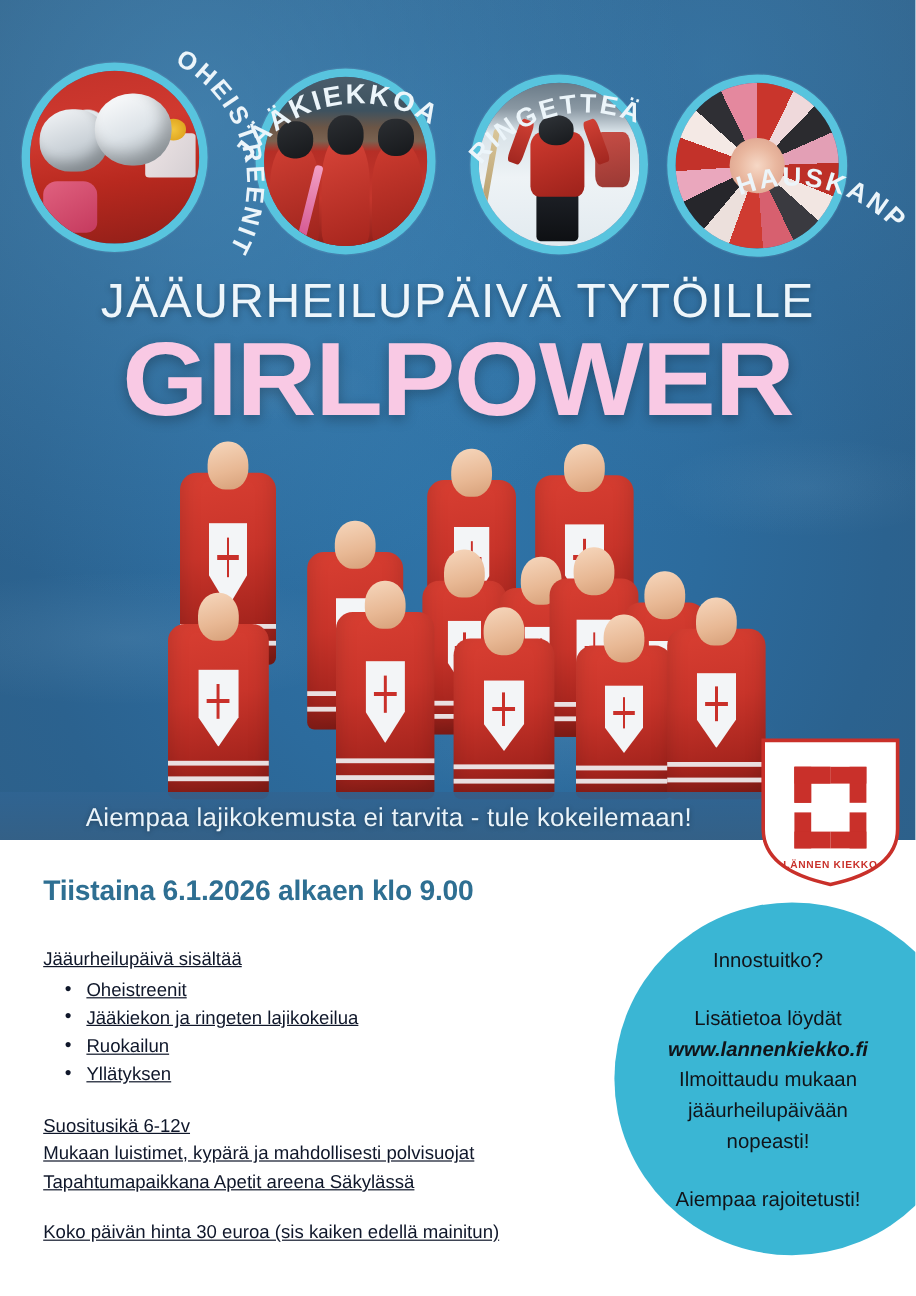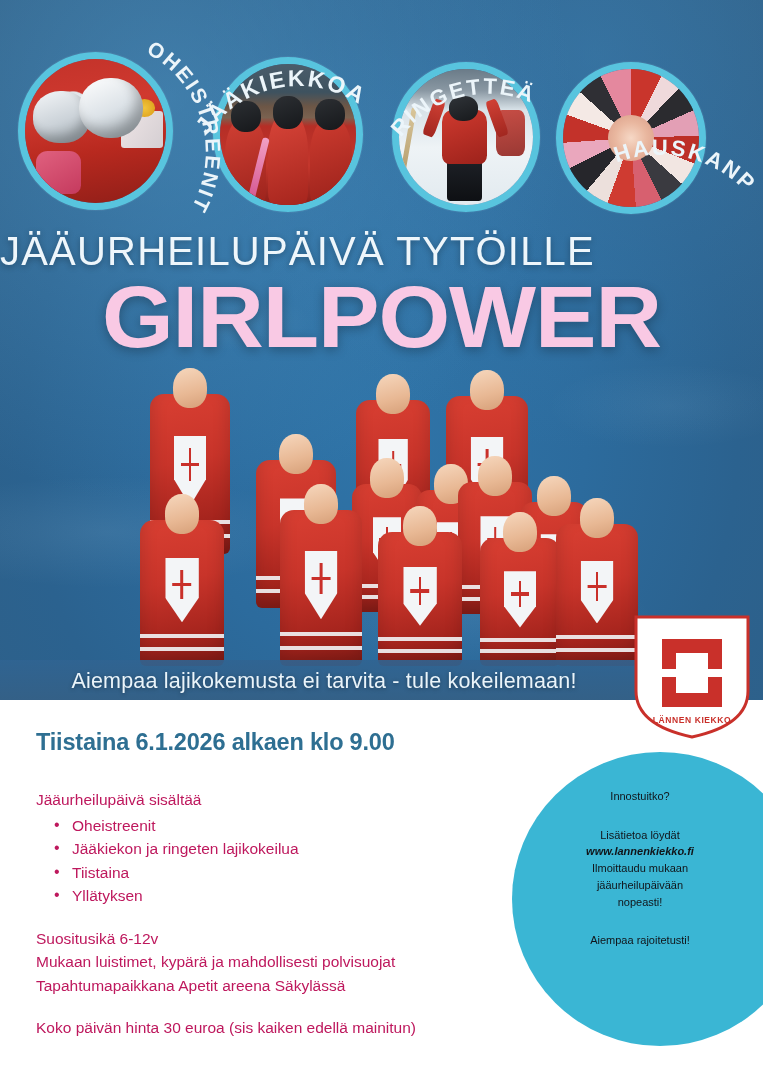--- a/index.html
+++ b/index.html
@@ -162,21 +162,21 @@
   .curve-svg text {
     fill:#ecf5fa;
     font-family:"Liberation Sans", sans-serif;
     font-weight:700;
     letter-spacing:2.2px;
   }
 
   
   .title-sub {
     position:absolute; left:0; top:231px; width:763px;
-    text-align:left;
+    text-align:center;
     color:#eef6fb;
     font-size:40px;
     font-weight:400;
     letter-spacing:1.2px;
     line-height:1;
     text-shadow:0 2px 6px rgba(0,0,0,0.30);
   }
   .title-main {
     position:absolute; left:0; top:274px; width:763px;
     text-align:center;
@@ -263,23 +263,24 @@
   .date-line {
     position:absolute; left:36px; top:29px;
     color:#2e6f92;
     font-size:23.5px;
     font-weight:700;
     letter-spacing:-.2px;
     white-space:nowrap;
   }
   .body-block {
     position:absolute; left:36px; top:88px; width:470px;
-    color:#be185d;
+    color:#0f172a;
     font-size:15.5px;
     line-height:1.52;
+    text-decoration:underline;
   }
   .body-block .lead { margin-bottom:2px; }
   .body-block ul { list-style:none; margin:0 0 0 14px; padding:0; }
   .body-block ul li { position:relative; padding-left:22px; }
   .body-block ul li::before {
     content:"•"; position:absolute; left:4px; top:-1px; font-size:16px;
   }
   .body-block .gap { height:19px; }
   .body-block .price { }
 
@@ -288,21 +289,21 @@
     position:absolute; left:512px; top:752px;
     width:296px; height:294px;
     border-radius:50%;
     background:#3ab6d4;
     z-index:4;
     color:#111419;
     text-align:center;
   }
   .cta-inner {
     position:absolute; left:28px; top:36px; width:200px;
-    font-size:11px; line-height:1.52;
+    font-size:17px; line-height:1.52;
   }
   .cta-inner .q { margin-bottom:22px; }
   .cta-inner .url { font-weight:700;font-style:italic; }
   .cta-inner .last { margin-top:22px; }
 </style>
 </head>
 <body>
 
 <div id="poster">
 
@@ -511,21 +512,21 @@
 
   <div class="lower">
 
     <div class="date-line">Tiistaina 6.1.2026 alkaen klo 9.00</div>
 
     <div class="body-block">
       <div class="lead">Jääurheilupäivä sisältää</div>
       <ul>
         <li>Oheistreenit</li>
         <li>Jääkiekon ja ringeten lajikokeilua</li>
-        <li>Tiistaina</li>
+        <li>Ruokailun</li>
         <li>Yllätyksen</li>
       </ul>
       <div class="gap"></div>
       <div>Suositusikä 6-12v</div>
       <div>Mukaan luistimet, kypärä ja mahdollisesti polvisuojat</div>
       <div>Tapahtumapaikkana Apetit areena Säkylässä</div>
       <div class="gap"></div>
       <div class="price">Koko päivän hinta 30 euroa (sis kaiken edellä mainitun)</div>
     </div>
   </div>

